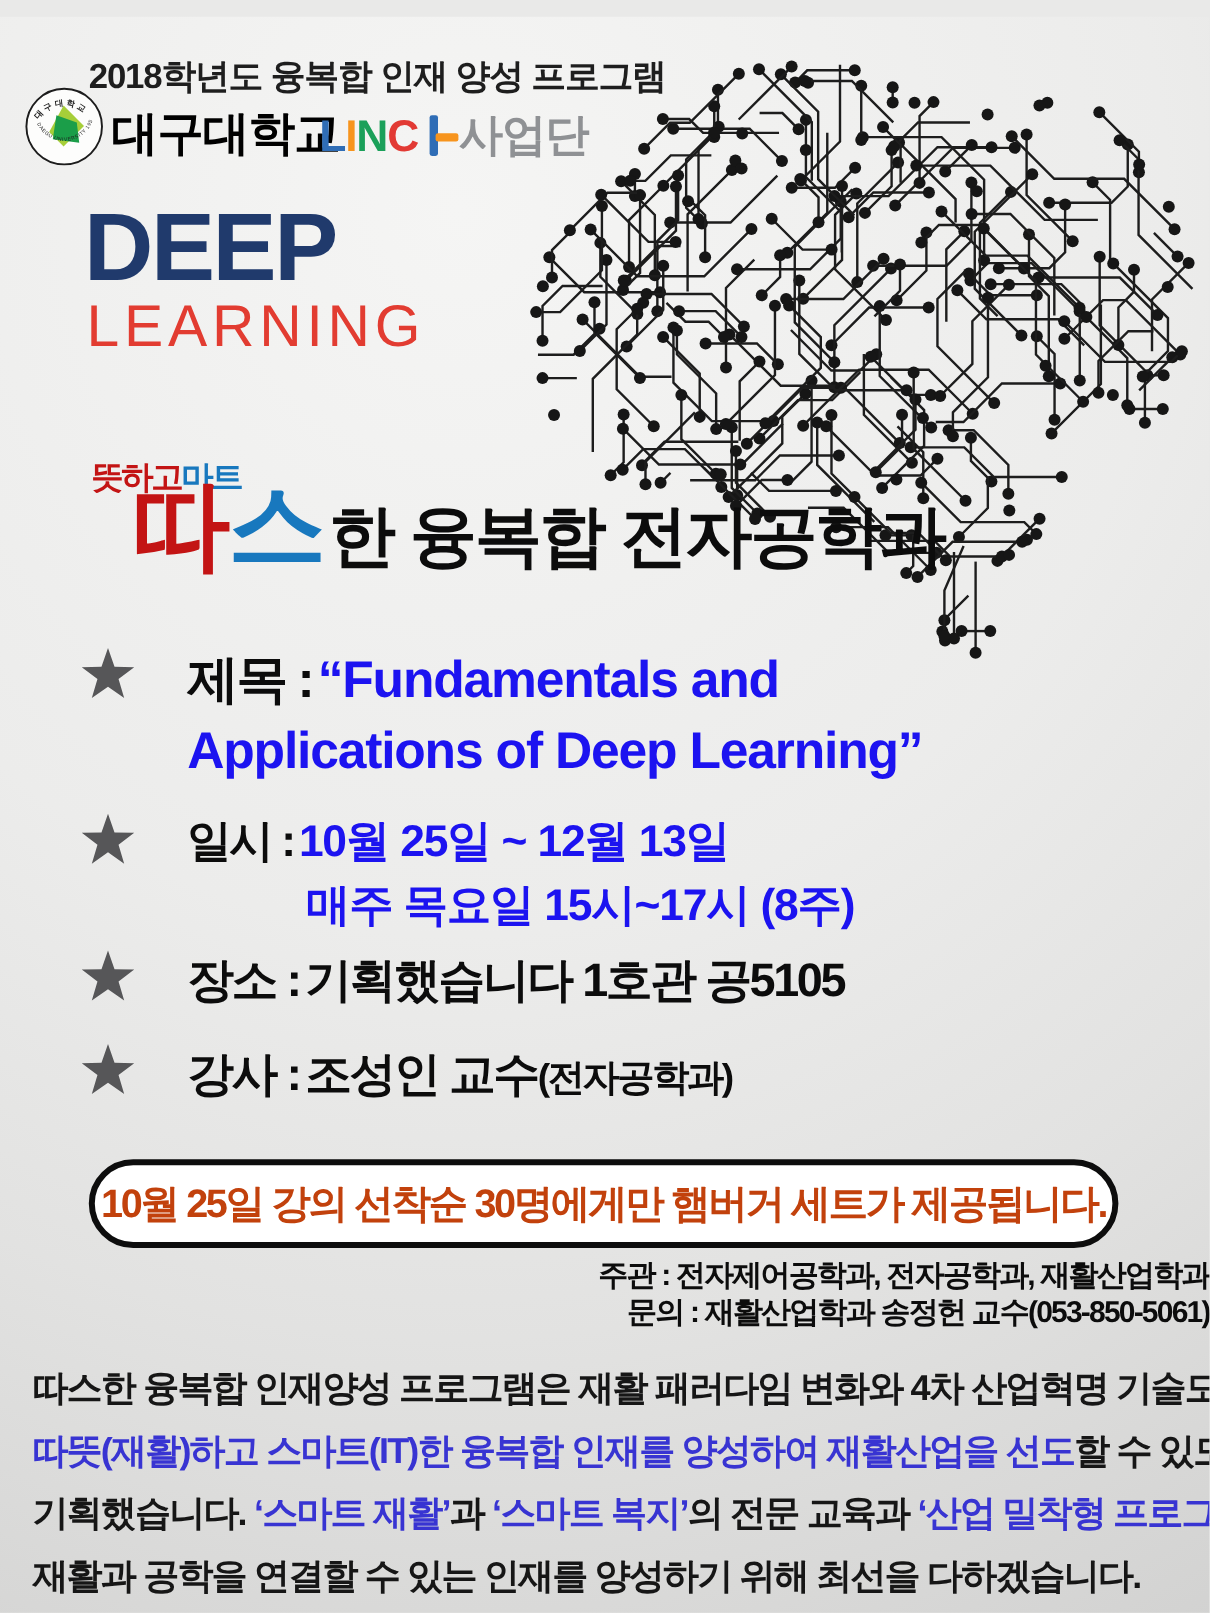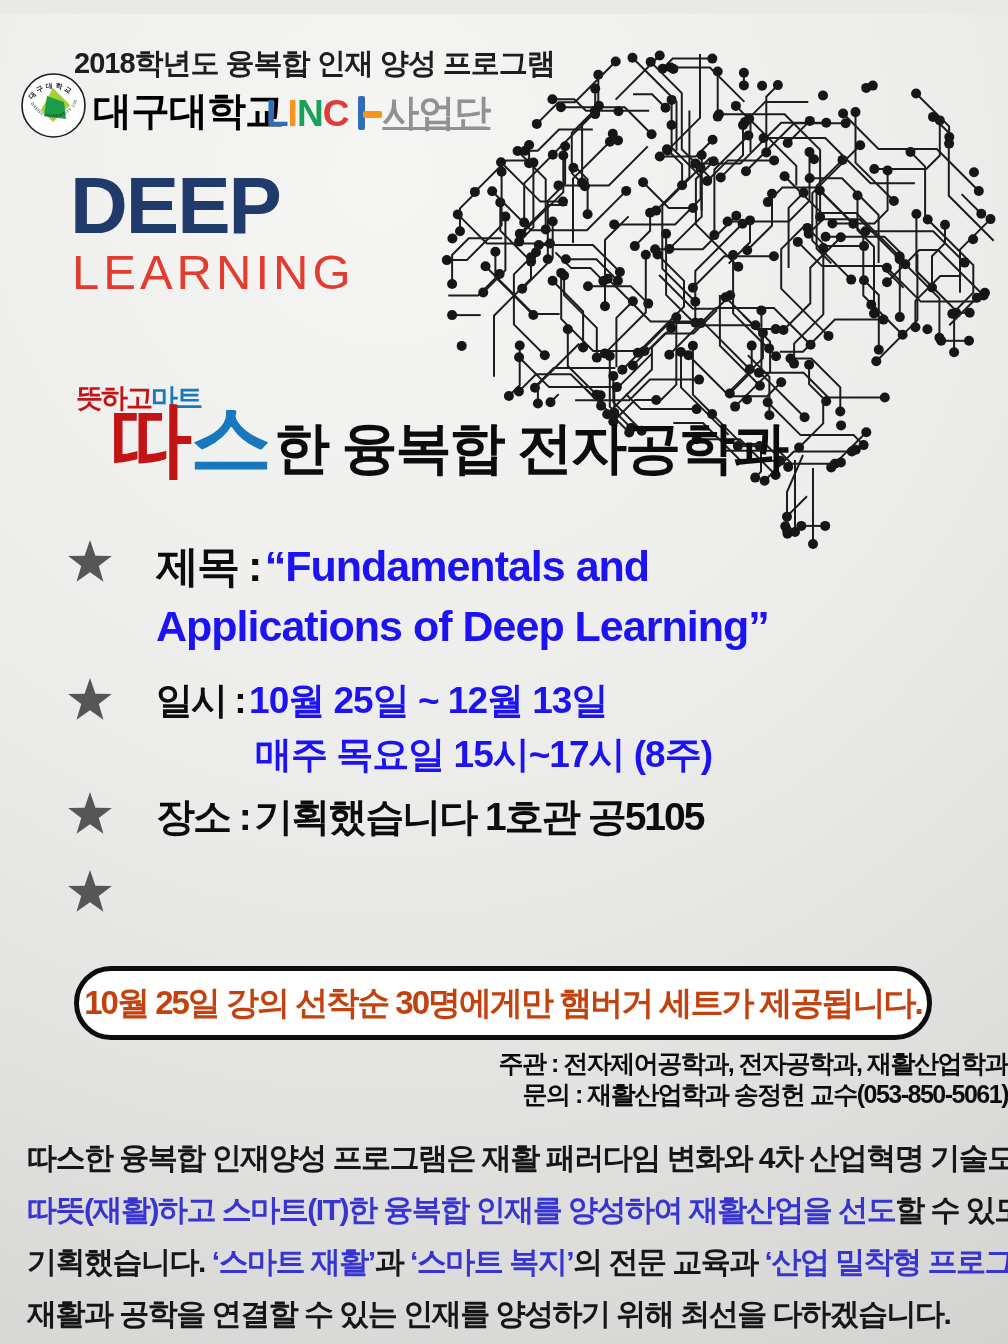--- a/index.html
+++ b/index.html
@@ -88,21 +88,21 @@
     </text>
   </svg>
 
   <div class="abs univ-name nowrap">대구대학교</div>
   <div class="abs linc-row">
     <span><span class="linc-letter" style="color: rgb(47, 109, 182);">L</span><span class="linc-letter" style="color: rgb(247, 148, 29);">I</span><span class="linc-letter" style="color: rgb(27, 160, 90);">N</span><span class="linc-letter" style="color: rgb(226, 58, 52);">C</span></span>
     <span class="linc-plus">
       <span class="vbar" style="background: rgb(47, 109, 182);"></span>
       <span class="hbar" style="background: rgb(247, 148, 29);"></span>
     </span>
-    <span class="linc-suffix" style="color: rgb(143, 145, 148); text-decoration: underline;">사업단</span>
+    <span class="linc-suffix" style="color: rgb(143, 145, 148);">사업단</span>
   </div>
 
   <svg id="brain-svg" class="abs brain" width="565" height="520" viewBox="0 0 565 520">
       <polyline points="224.7,371.3 241.3,354.7 241.3,287.3" fill="none" stroke="#1d1d1d" stroke-width="2"></polyline>
       <circle cx="241.3" cy="287.3" r="5" fill="#161616"></circle>
       <polyline points="212.8,116.4 173.8,155.4 123.5,155.4" fill="none" stroke="#1d1d1d" stroke-width="2"></polyline>
       <circle cx="123.5" cy="155.4" r="5" fill="#161616"></circle>
       <polyline points="526.6,164.1 546.3,183.8" fill="none" stroke="#1d1d1d" stroke-width="2"></polyline>
       <circle cx="546.3" cy="183.8" r="5" fill="#161616"></circle>
       <polyline points="303.3,236.7 260.9,194.4 260.9,149.0 278.6,131.3" fill="none" stroke="#1d1d1d" stroke-width="2"></polyline>
@@ -617,20 +617,24 @@
     <div class="btext nowrap">
       <span class="blabel fs-place">장소 :</span>&nbsp;
       <span class="blabel fs-place">기획했습니다 1호관 공5105</span>
     </div>
   </div>
 
   <div class="abs brow" style="left:66px;top:854px">
     <svg class="star" width="48" height="46" viewBox="0 0 44 44" style="color:#565658">
       <polygon fill="currentColor" points="22,2 27.2,16.9 42.9,17.2 30.4,26.7 34.9,41.8 22,32.8 9.1,41.8 13.6,26.7 1.1,17.2 16.8,16.9"></polygon>
     </svg>
+    <div class="btext nowrap">
+      <span class="blabel fs-place">강사 :</span>&nbsp;
+      <span class="blabel fs-place">조성인 교수</span><span class="note-small">(전자공학과)</span>
+    </div>
   </div>
 
   <div class="abs pill">
     <span class="pill-text">10월 25일 강의 선착순 30명에게만 햄버거 세트가 제공됩니다.</span>
   </div>
 
   <div class="abs org">
     <div class="nowrap">주관 : 전자제어공학과, 전자공학과, 재활산업학과</div>
     <div class="nowrap">문의 : 재활산업학과 송정헌 교수(053-850-5061)</div>
   </div>

